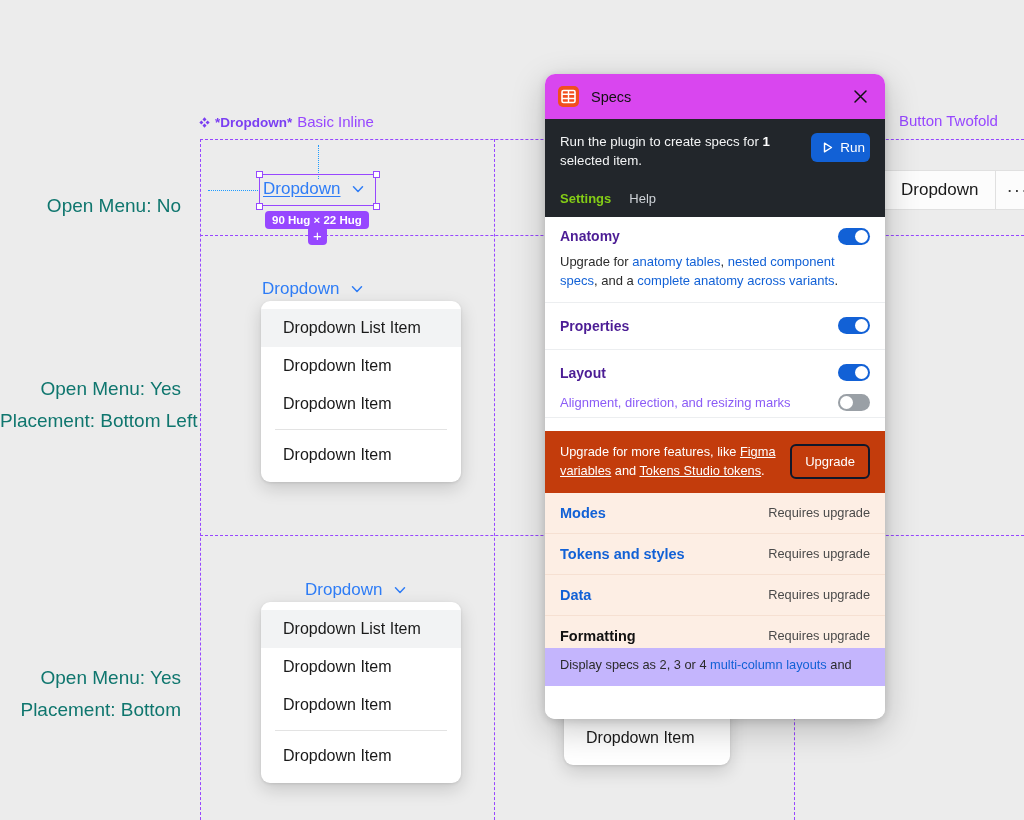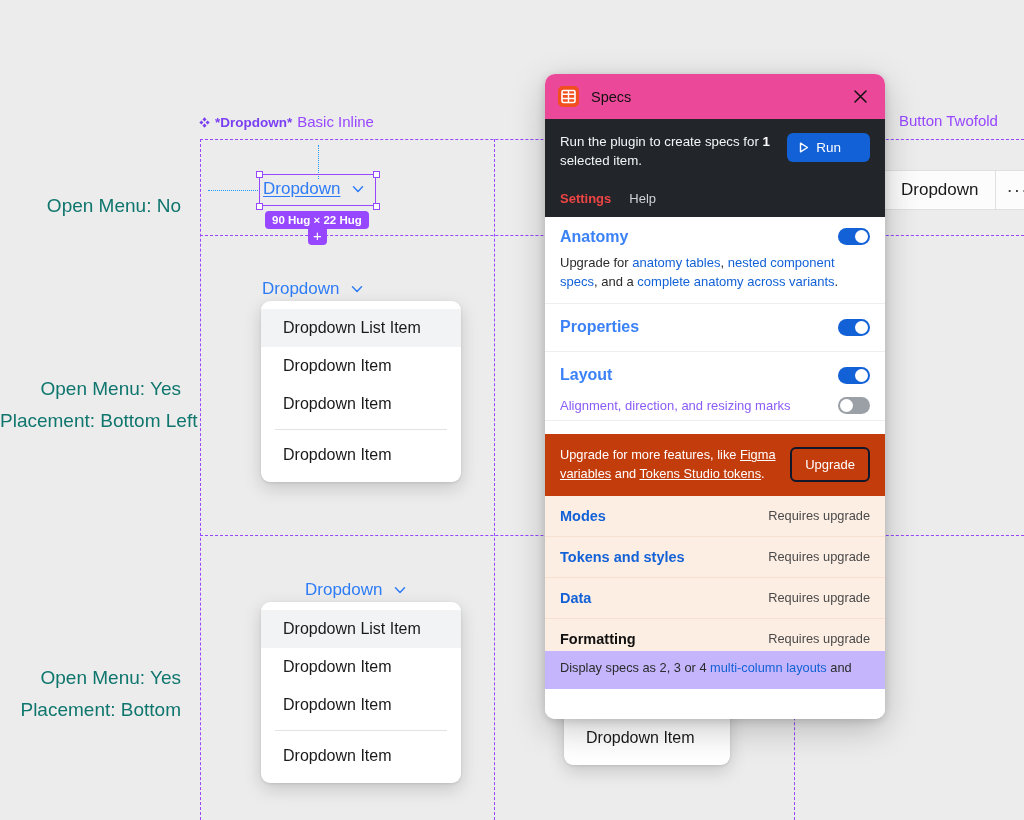--- a/index.html
+++ b/index.html
@@ -161,21 +161,21 @@
     width: 340px; height: 645px;
     background: #fff;
     border-radius: 10px;
     overflow: hidden;
     box-shadow: 0 10px 34px rgba(0,0,0,.22), 0 2px 8px rgba(0,0,0,.14);
     display: flex; flex-direction: column;
     font-size: 13px;
   }
   .plg-header {
     height: 45px;
-    background: #ec4899;
+    background: #d946ef;
     display: flex; align-items: center;
     padding: 0 13px;
     flex: 0 0 auto;
   }
   .plg-icon {
     width: 21px; height: 21px;
     border-radius: 5px;
     background: #f24e1e;
     position: relative;
     flex: 0 0 auto;
@@ -205,43 +205,43 @@
   .plg-run-text {
     font-size: 13.3px; line-height: 1.42;
     flex: 1 1 auto;
     color: #f3f4f5;
   }
   .plg-run-text b { font-weight: 700; color: #fff; }
   .run-btn {
     background: #1261d6;
     color: #fff;
     border-radius: 6px;
-    padding: 7px 29px 7px 10px;
+    padding: 7px 5px 7px 10px;
     display: flex; align-items: center; gap: 6px;
     font-size: 13.5px; font-weight: 500;
     flex: 0 0 auto;
   }
   .plg-tabs {
     display: flex; gap: 18px;
     padding: 20px 0 11px 0;
     font-size: 13px;
   }
   .plg-tab { color: #cfd3d8; }
-  .plg-tab.active { color: #ef4444; font-weight: 700; }
+  .plg-tab.active { color: #84cc16; font-weight: 700; }
 
   .plg-body { flex: 1 1 auto; overflow: hidden; background:#fff; }
 
   .sec {
     border-bottom: 1px solid #eceef0;
     padding: 11px 15px 12px 15px;
   }
   .sec-head {
     display: flex; align-items: center; justify-content: space-between;
   }
-  .sec-title { font-size: 16px; font-weight: 700; color: #3b82f6; }
+  .sec-title { font-size: 14px; font-weight: 700; color: #4c1d95; }
   .sec-desc {
     font-size: 13px; line-height: 1.45;
     color: #2b2b2b;
     margin-top: 8px;
   }
   .lnk { color: #1261d6; }
   .sub-row {
     display: flex; align-items: center; justify-content: space-between;
     margin-top: 13px;
   }

